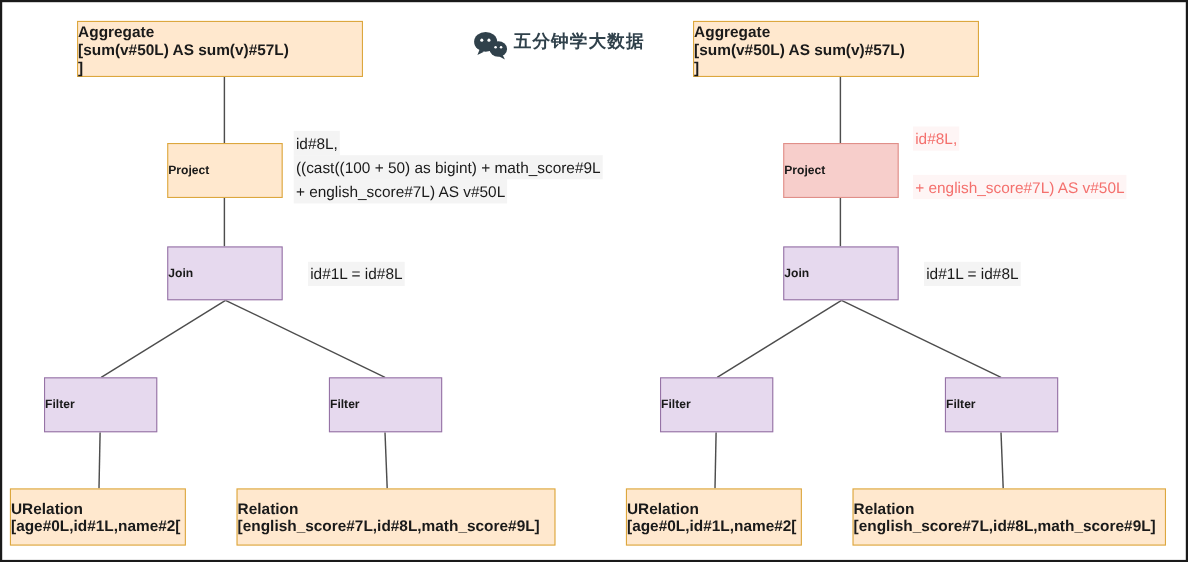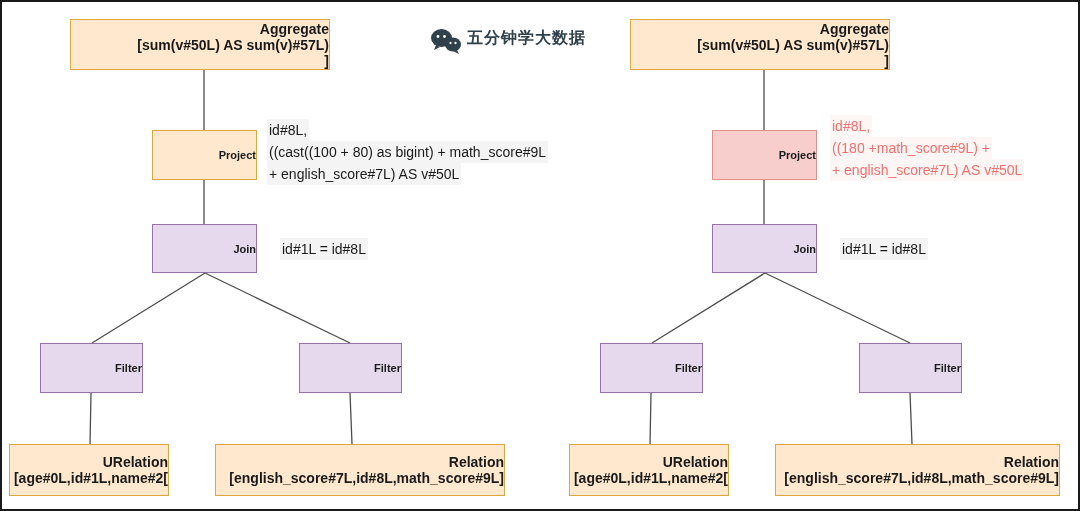--- a/index.html
+++ b/index.html
@@ -13,21 +13,21 @@
   .frame{
     position:relative; width:1080px; height:511px;
     box-sizing:border-box; border:2px solid #1a1a1a;
     background:#fff; overflow:hidden;
     font-family:"Liberation Sans", sans-serif;
   }
   .edges{position:absolute; left:0; top:0; width:1080px; height:511px;}
   .edges line{stroke:var(--line); stroke-width:1.3;}
   .node{
     position:absolute; box-sizing:border-box;
-    display:flex; flex-direction:column; justify-content:center; align-items:flex-end;
+    display:flex; flex-direction:column; justify-content:center; align-items:flex-start;
     font-weight:bold; color:var(--text); text-align:center;
     font-size:14px; line-height:16px;
   }
   .node.single{font-size:11px;}
   .orange{background:var(--orange-fill); border:1.6px solid var(--orange-border);}
   .purple{background:var(--purple-fill); border:1.3px solid var(--purple-border);}
   .pink{background:var(--pink-fill); border:1.6px solid var(--pink-border);}
   .ann{
     position:absolute; font-weight:normal; color:var(--text);
     font-size:14px; line-height:22px; white-space:nowrap;
@@ -85,21 +85,21 @@
     <span>[sum(v#50L) AS sum(v)#57L)</span>
     <span>]</span>
   </div>
 
   <div class="node orange single" style="left:150px;top:128px;width:105px;height:50px;">
     <span>Project</span>
   </div>
 
   <div class="ann" style="left:265px;top:117px;">
     <span>id#8L,</span><br>
-    <span>((cast((100 + 80) as bigint) + math_score#9L</span><br>
+    <span>((cast((100 + 50) as bigint) + math_score#9L</span><br>
     <span>+ english_score#7L) AS v#50L</span>
   </div>
 
   <div class="node purple single" style="left:150px;top:222px;width:105px;height:49px;">
     <span>Join</span>
   </div>
 
   <div class="ann" style="left:278px;top:236px;">
     <span>id#1L = id#8L</span>
   </div>
@@ -127,21 +127,21 @@
     <span>[sum(v#50L) AS sum(v)#57L)</span>
     <span>]</span>
   </div>
 
   <div class="node pink single" style="left:710px;top:128px;width:105px;height:50px;">
     <span>Project</span>
   </div>
 
   <div class="ann red" style="left:828px;top:113px;">
     <span>id#8L,</span><br>
-    <span>((180 +math_score#9L) +</span><br>
+    <br>
     <span>+ english_score#7L) AS v#50L</span>
   </div>
 
   <div class="node purple single" style="left:710px;top:222px;width:105px;height:49px;">
     <span>Join</span>
   </div>
 
   <div class="ann" style="left:838px;top:236px;">
     <span>id#1L = id#8L</span>
   </div>

